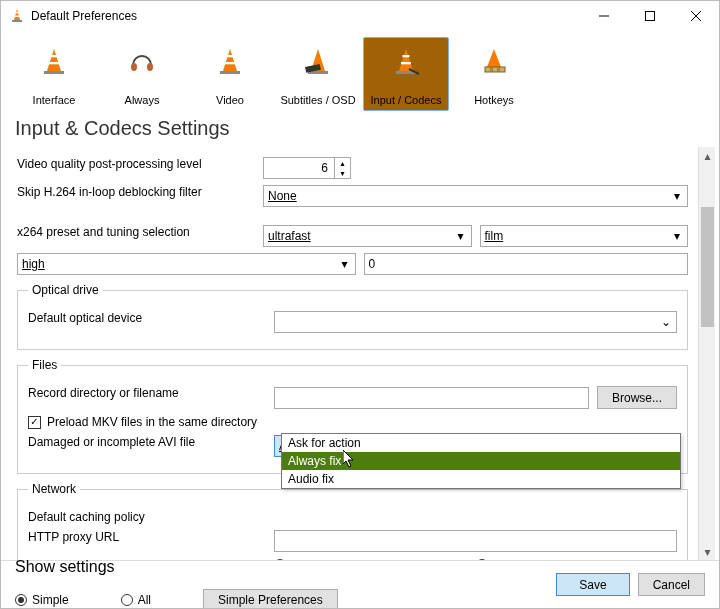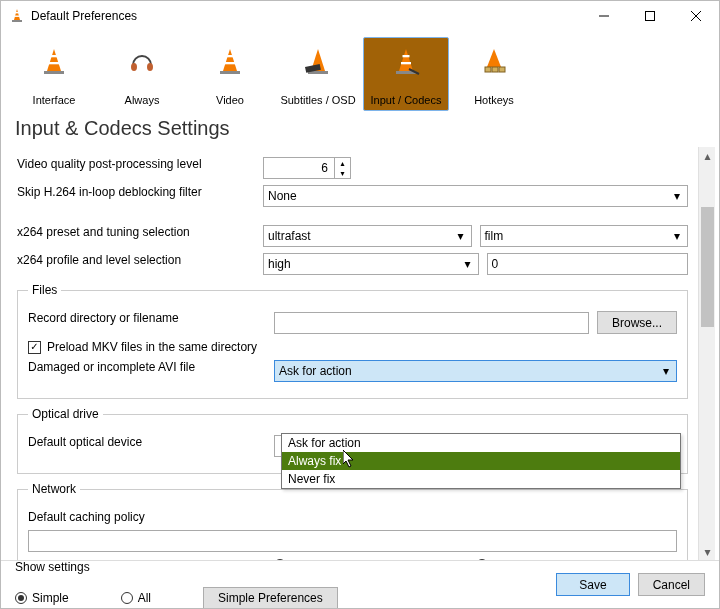--- a/index.html
+++ b/index.html
@@ -27,21 +27,21 @@
 .scroll-thumb { position:absolute; left:2px; width:13px; top:60px; height:120px; background:#c2c2c2; border-radius:0; }
 
 .row { display:flex; align-items:flex-start; margin:6px 0; }
 .row .label { width: 246px; font-size:12px; color:#000; }
 .row .ctl { flex:1; display:flex; gap:8px; align-items:center; }
 
 fieldset { border:1px solid #ccc; margin:8px 0 4px 0; padding:8px 10px 10px 10px; }
 legend { font-size:12px; padding:0 4px; color:#000; }
 
 input[type=text], .combo, .spin { height:22px; border:1px solid #a9a9a9; background:#fff; padding:0 4px; font-size:12px; }
-.combo { display:flex; align-items:center; position:relative; padding-right:18px; }
+.combo { display:flex; align-items:center; position:relative; padding-right:18px;text-decoration:underline; }
 .combo .arrow { position:absolute; right:2px; top:0; bottom:0; width:16px; display:flex; align-items:center; justify-content:center;}
 .spin-wrap { display:flex; width:88px; height:22px; border:1px solid #a9a9a9; }
 .spin-val { flex:1; text-align:right; padding:0 6px; line-height:20px; }
 .spin-btns { width:16px; display:flex; flex-direction:column; border-left:1px solid #a9a9a9;}
 .spin-btns div { flex:1; display:flex; align-items:center; justify-content:center; font-size:8px;}
 
 .btn { height:23px; border:1px solid #adadad; background:#e1e1e1; padding:0 14px; font-size:12px; display:inline-flex; align-items:center; justify-content:center; }
 .btn.primary { background:#cde6f7; border:1px solid #3a8add; padding:0 22px;}
 
 .checkbox { display:inline-flex; align-items:center; gap:6px;}
@@ -199,31 +199,43 @@
             <span class="arrow">▾</span>
           </div>
       <div class="combo" style="flex:1">
             <span>film</span>
             <span class="arrow">▾</span>
           </div>
     </div>
   </div>
 
   <div class="row">
-    <div class="label">x264 profile and level selection</div>
     <div class="ctl">
       <div class="combo" style="flex:1">
             <span>high</span>
             <span class="arrow">▾</span>
           </div>
       <input type="text" style="flex: 1 1 0%;" value="0">
     </div>
   </div>
 
   <fieldset>
+    <legend>Optical drive</legend>
+    <div class="row">
+      <div class="label">Default optical device</div>
+      <div class="ctl">
+        <div class="combo" style="flex:1">
+              <span></span>
+              <span class="arrow">⌄</span>
+            </div>
+      </div>
+    </div>
+  </fieldset>
+
+  <fieldset>
     <legend>Files</legend>
     <div class="row">
       <div class="label">Record directory or filename</div>
       <div class="ctl">
         <input type="text" style="flex: 1 1 0%;" value="">
         <button class="btn">Browse...</button>
       </div>
     </div>
     <div class="row">
       <div class="checkbox">
@@ -236,39 +248,27 @@
       <div class="ctl">
         <div class="combo" style="flex:1; background:#cde6f7; border-color:#3a8add;">
           <span>Ask for action</span>
           <span class="arrow">▾</span>
         </div>
       </div>
     </div>
   </fieldset>
 
   <fieldset>
-    <legend>Optical drive</legend>
-    <div class="row">
-      <div class="label">Default optical device</div>
-      <div class="ctl">
-        <div class="combo" style="flex:1">
-              <span></span>
-              <span class="arrow">⌄</span>
-            </div>
-      </div>
-    </div>
-  </fieldset>
-
-  <fieldset>
     <legend>Network</legend>
     <div class="row">
       <div class="label">Default caching policy</div>
       <div class="ctl"></div>
     </div>
     <div class="row">
+      <div class="label">HTTP proxy URL</div>
       <div class="ctl">
         <input type="text" style="flex: 1 1 0%;" value="">
       </div>
     </div>
     <div class="row">
       <div class="label">Live555 stream transport</div>
       <div class="ctl">
         <label class="radio">
               <span class="circ sel"></span>
               <span>HTTP (default)</span>
@@ -287,31 +287,31 @@
 <div class="scrollbar">
   <div class="scroll-arrow up">▴</div>
   <div class="scroll-thumb"></div>
   <div class="scroll-arrow down">▾</div>
 </div>
 </div>
 
 <div class="dropdown-open" style="left:280px; top:432px; width:400px;">
   <div class="item">Ask for action</div>
   <div class="item hl">Always fix</div>
-  <div class="item">Never fix</div>
+  <div class="item">Audio fix</div>
 </div>
 <div class="cursor-arrow" style="left:342px; top:449px;">
   <svg width="14" height="18" viewBox="0 0 14 18">
       <polygon points="0,0 0,14 3,11 6,17 8,16 5,10 10,10" fill="#fff" stroke="#000" stroke-width="1"></polygon>
     </svg>
 </div>
 
 <div class="bottom">
   <div>
-    <div style="font-size:12px; margin-bottom:13px;">Show settings</div>
+    <div style="font-size:16px; margin-bottom:13px;">Show settings</div>
     <div style="display:flex; align-items:center;gap:36px;">
       <label class="radio">
           <span class="circ sel"></span>
           <span>Simple</span>
         </label>
       <label class="radio">
           <span class="circ"></span>
           <span>All</span>
         </label>
       <button class="btn">Simple Preferences</button>

